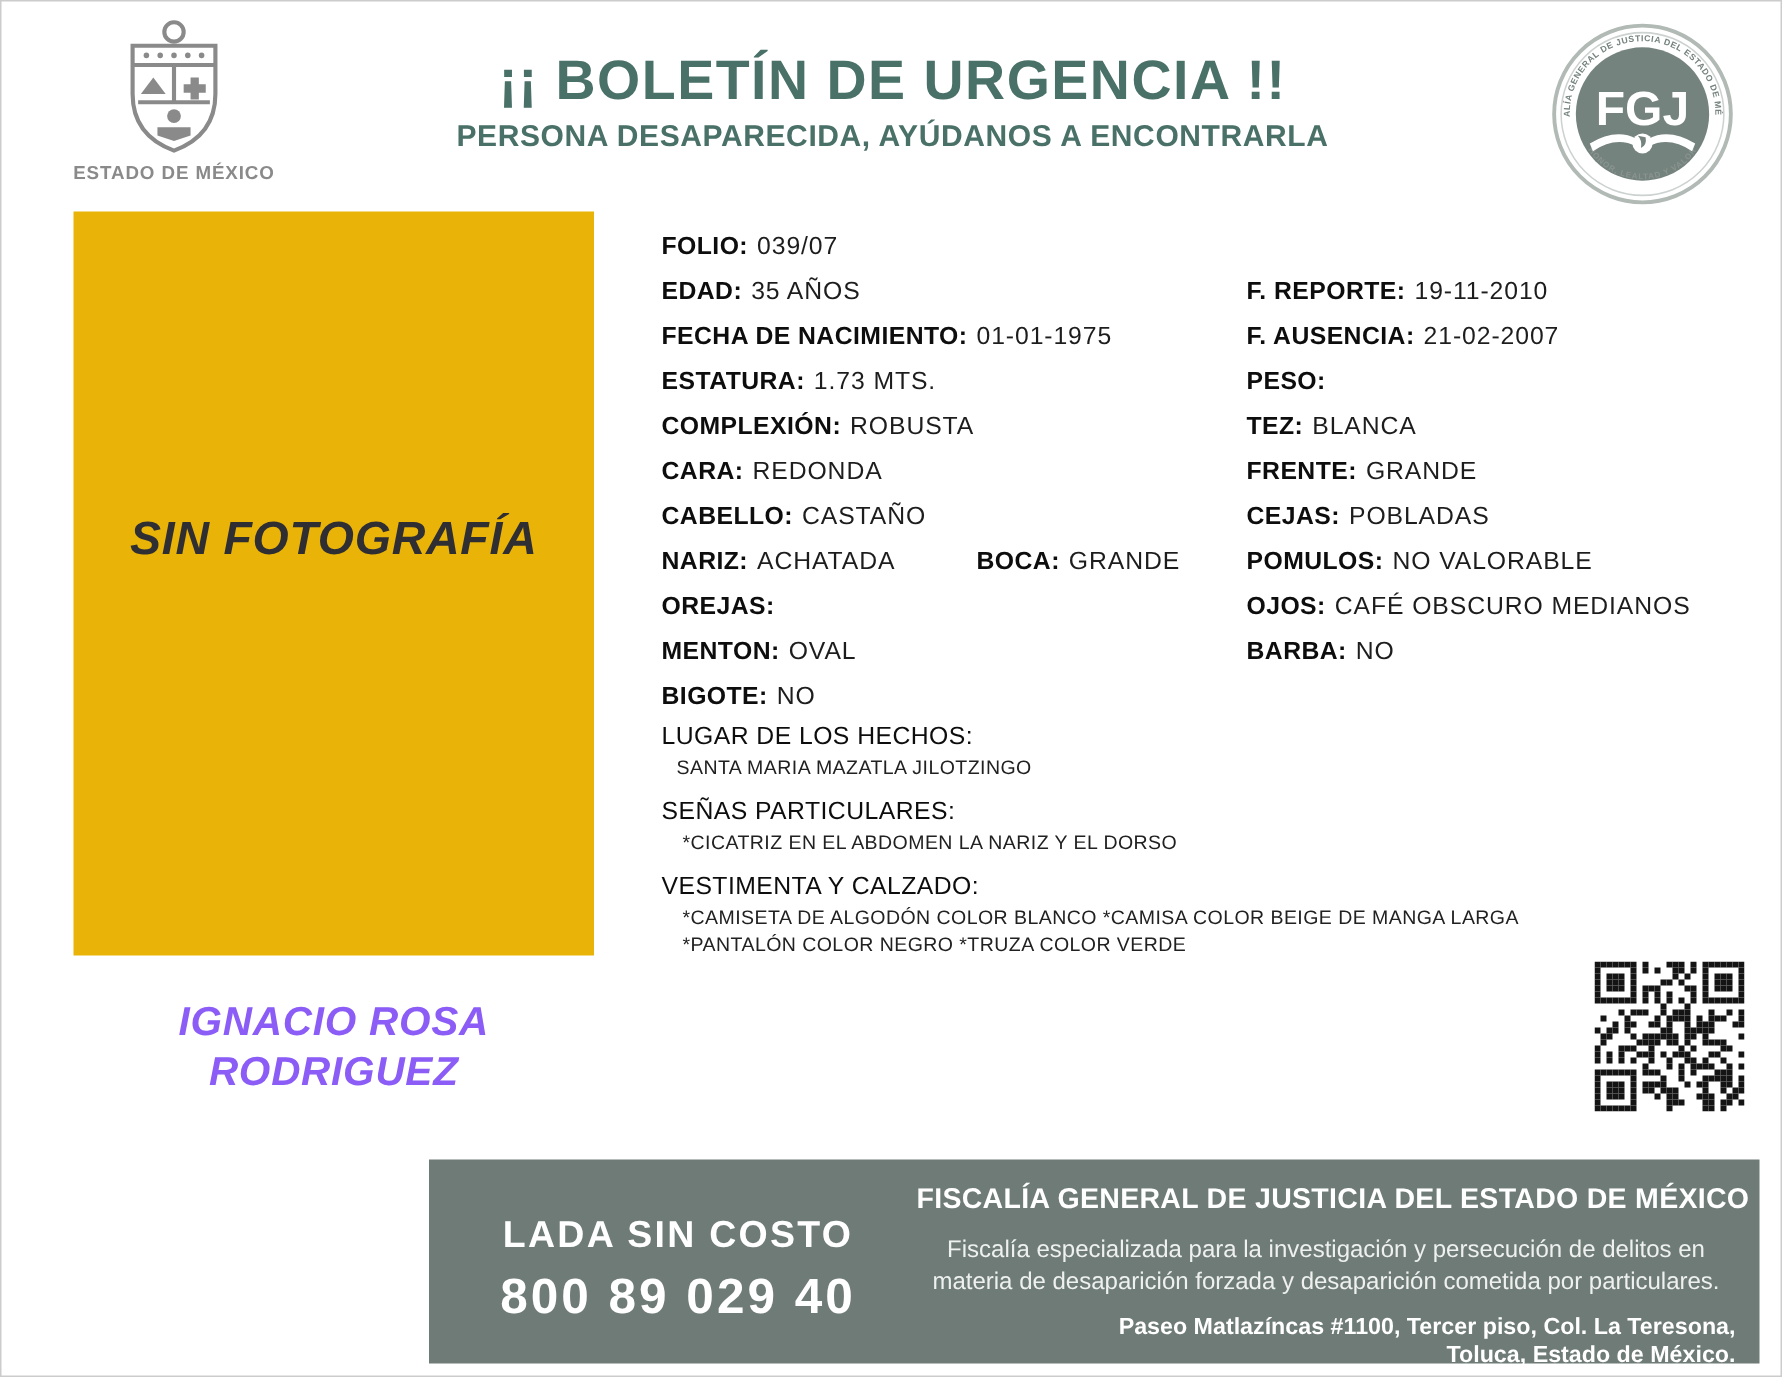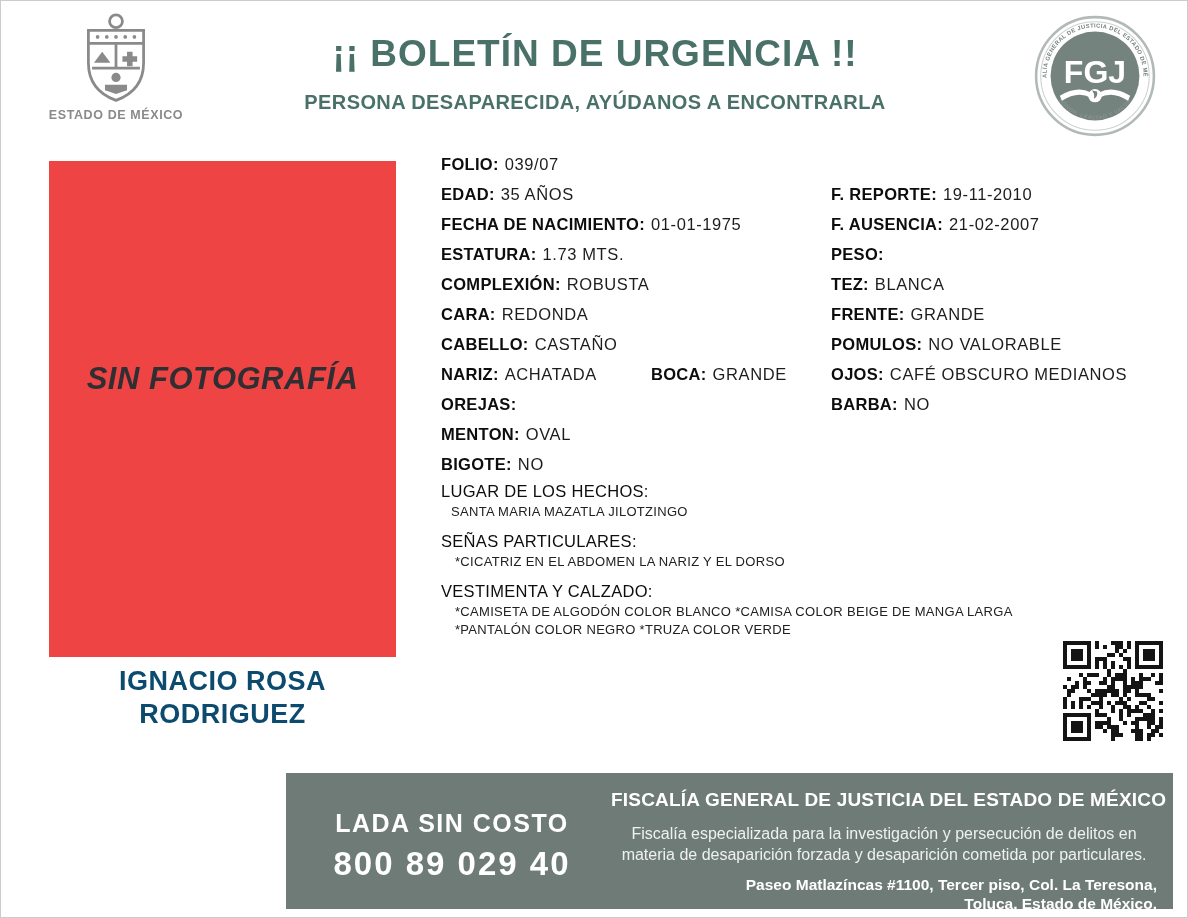--- a/index.html
+++ b/index.html
@@ -7,31 +7,31 @@
     position:relative; width:1188px; height:918px; background:#ffffff;
     border:1px solid #cccccc; box-sizing:border-box; overflow:hidden;
     font-family:"Liberation Sans", sans-serif; margin:0 auto;
   }
   
   .state-emblem{position:absolute; left:40px; top:12px; width:150px; text-align:center; color:#8a8a8a;}
   .state-emblem svg{width:74px; height:92px; display:block; margin:0 auto;}
   .state-label{font-size:12.5px; font-weight:bold; letter-spacing:.6px; color:#8a8a8a; margin-top:3px;}
   .title-wrap{position:absolute; left:190px; width:808px; top:32px; text-align:center; color:#4a7168;}
   .main-title{font-size:37px; font-weight:bold; letter-spacing:1px; white-space:nowrap;}
-  .subtitle{font-size:20px; font-weight:bold; letter-spacing:.4px; margin-top:16px; white-space:nowrap;}
+  .subtitle{font-size:20px; font-weight:bold; letter-spacing:.4px; margin-top:5px; white-space:nowrap;}
   .fgj-seal{position:absolute; left:1032px; top:13px; width:124px; height:124px;}
   
-  .photo-box{position:absolute; left:48px; top:160px; width:347px; height:496px; background:#ef4444;}
+  .photo-box{position:absolute; left:48px; top:140px; width:347px; height:496px; background:#eab308;}
   .photo-placeholder{
     position:absolute; left:0; right:0; top:200px; text-align:center;
     font-size:31px; font-style:italic; font-weight:600; color:#2e2e33; letter-spacing:.5px;
   }
   .person-name{
     position:absolute; left:48px; width:347px; top:664px; text-align:center;
-    font-size:27px; font-weight:bold; color:#0c4a6e; line-height:33px; letter-spacing:.5px;
+    font-size:27px; font-weight:bold; color:#8b5cf6; line-height:33px; letter-spacing:.5px;font-style:italic;
   }
   
   .col-left{position:absolute; left:440px; top:148px; width:400px;}
   .col-right{position:absolute; left:830px; top:178px; width:355px;}
   .field-row{position:relative; height:30px; line-height:30px; white-space:nowrap;}
   .flabel{font-weight:bold; font-size:16.5px; color:#0d0d0d; letter-spacing:.3px;}
   .fvalue{font-size:16.5px; color:#1d1d1d; margin-left:6px; letter-spacing:.6px;}
   .second-pair{position:absolute; left:210px; top:0;}
   .section-label{font-weight:normal; font-size:16.5px; color:#0d0d0d; letter-spacing:.3px; line-height:24px; height:24px; white-space:nowrap;}
   .section-value{font-size:13px; color:#212121; letter-spacing:.3px; line-height:18px; margin-left:10px; white-space:nowrap;}
@@ -150,20 +150,21 @@
     <div class="section-value wide-value">*PANTALÓN COLOR NEGRO *TRUZA COLOR VERDE</div>
   </div>
 
   <div class="col-right">
     <div id="rows-right">
         <div class="field-row"><span class="flabel">F. REPORTE:</span><span class="fvalue">19-11-2010</span></div>
         <div class="field-row"><span class="flabel">F. AUSENCIA:</span><span class="fvalue">21-02-2007</span></div>
         <div class="field-row"><span class="flabel">PESO:</span><span class="fvalue"></span></div>
         <div class="field-row"><span class="flabel">TEZ:</span><span class="fvalue">BLANCA</span></div>
         <div class="field-row"><span class="flabel">FRENTE:</span><span class="fvalue">GRANDE</span></div>
+        <div class="field-row"><span class="flabel">CEJAS:</span><span class="fvalue">POBLADAS</span></div>
         <div class="field-row"><span class="flabel">POMULOS:</span><span class="fvalue">NO VALORABLE</span></div>
         <div class="field-row"><span class="flabel">OJOS:</span><span class="fvalue">CAFÉ OBSCURO MEDIANOS</span></div>
         <div class="field-row"><span class="flabel">BARBA:</span><span class="fvalue">NO</span></div>
       </div>
   </div>
 
   <div class="qr" id="qr"><svg viewBox="0 0 100 100" width="100" height="100">
         <rect width="100%" height="100%" fill="#ffffff"></rect>
         <g fill="#141414">
           <rect x="0" y="0" width="4" height="4"></rect>

